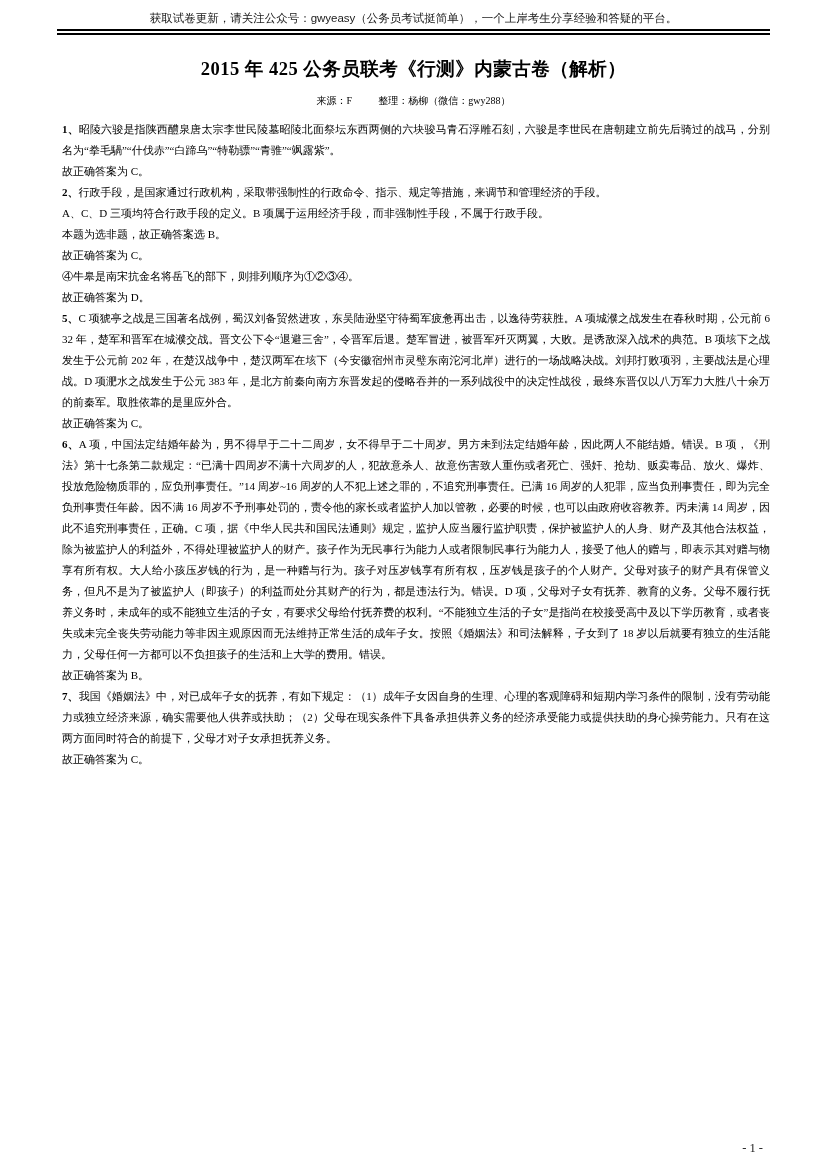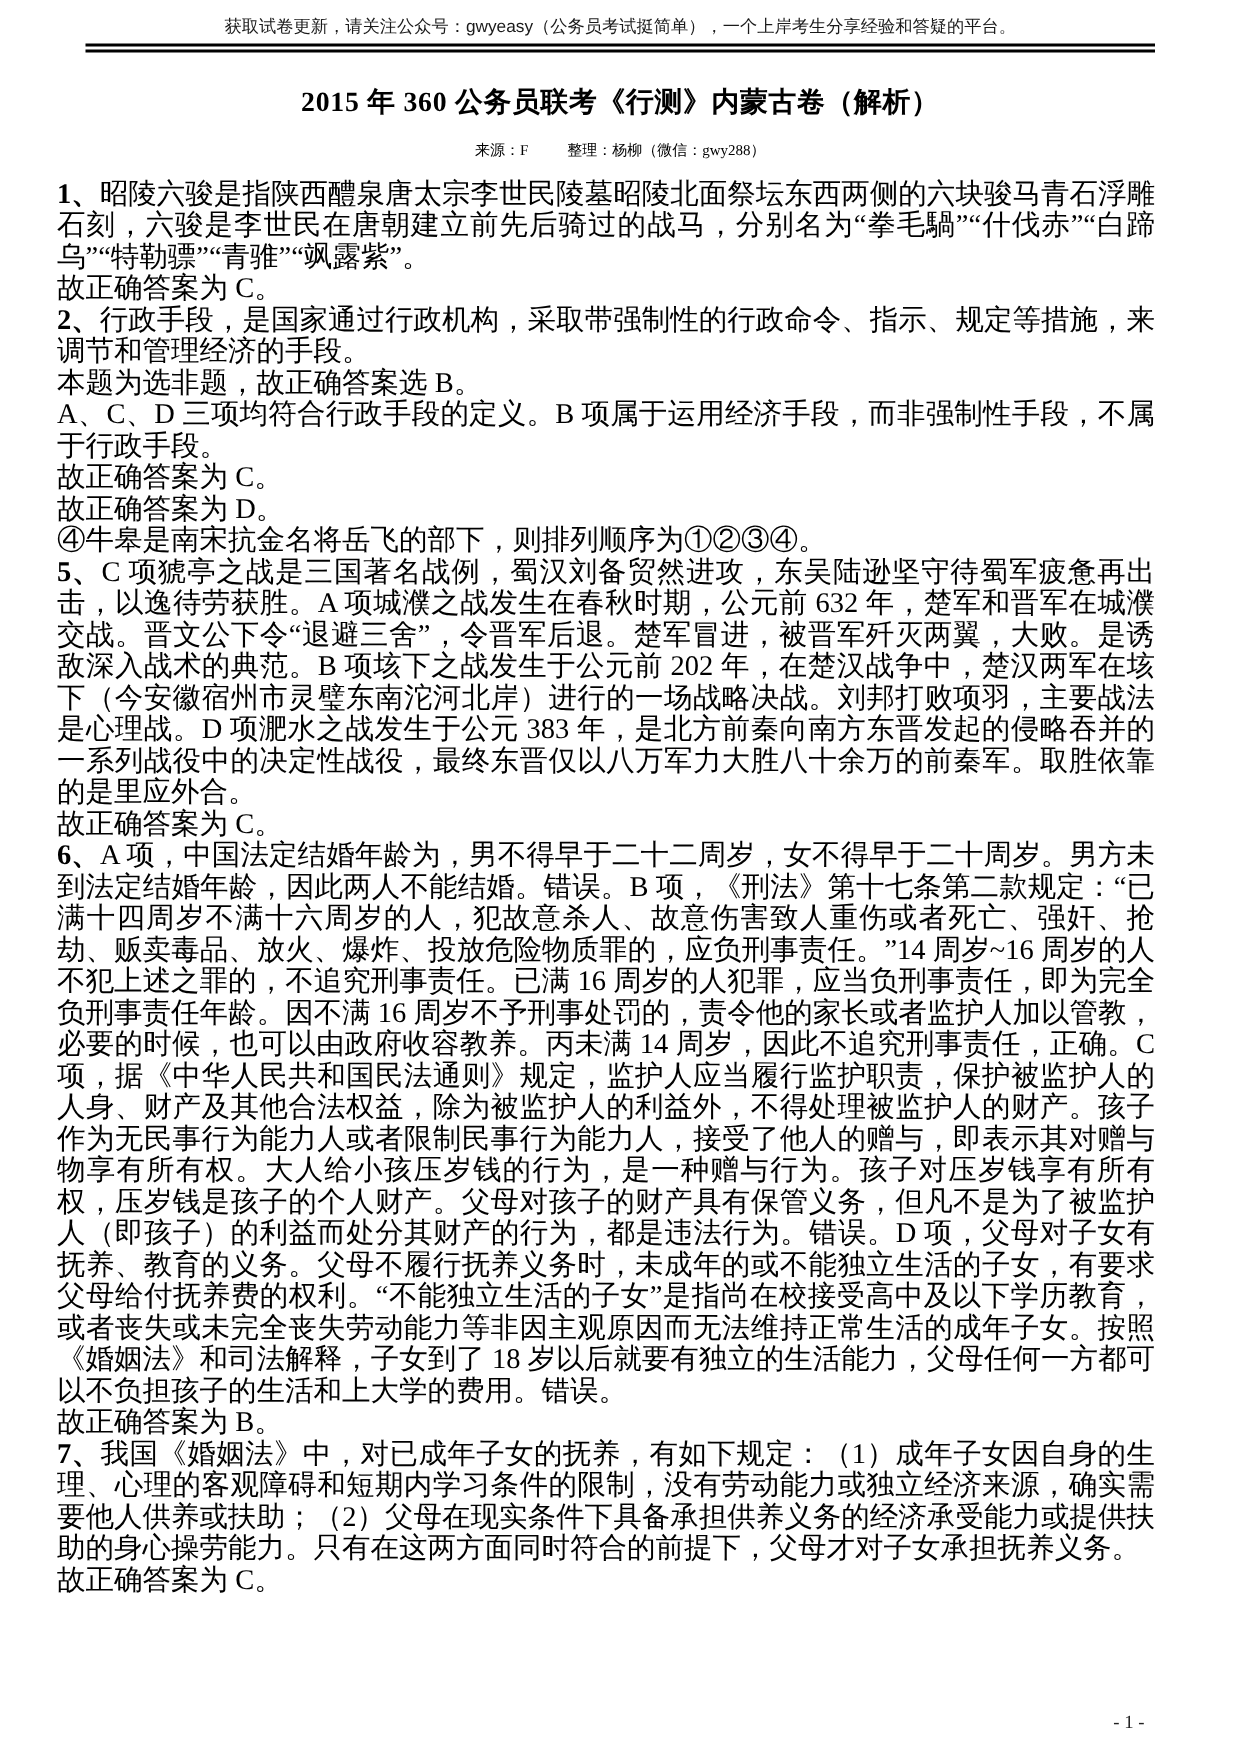--- a/index.html
+++ b/index.html
@@ -43,24 +43,24 @@
     margin: 11px 57px 0 57px;
     text-align: center;
     font-size: 10px;
     line-height: 17px;
   }
   .doc-meta .meta-gap {
     display: inline-block;
     width: 26px;
   }
   .content {
-    margin: 10px 57px 0 38px;
+    margin: 10px 57px 0 62px;
     text-align: justify;
     text-justify: inter-ideograph;
-    font-size: 19px;
+    font-size: 11px;
     line-height: 21px;
   }
   .content p {
     margin: 0;
     word-break: break-all;
   }
   .qnum {
     font-weight: bold;
   }
   .page-footer {
@@ -72,35 +72,35 @@
   }
 </style>
 </head>
 <body>
 
 <div class="page">
 
   <div class="header-notice">获取试卷更新，请关注公众号：gwyeasy（公务员考试挺简单），一个上岸考生分享经验和答疑的平台。</div>
   <div class="header-rule"></div>
 
-  <div class="doc-title">2015 年 360 公务员联考《行测》内蒙古卷（解析）</div>
+  <div class="doc-title">2015 年 425 公务员联考《行测》内蒙古卷（解析）</div>
 
   <div class="doc-meta">
     <span>来源：F</span><span class="meta-gap"></span><span>整理：杨柳（微信：gwy288）</span>
   </div>
 
   <div class="content">
     <p><b class="qnum">1、</b><span>昭陵六骏是指陕西醴泉唐太宗李世民陵墓昭陵北面祭坛东西两侧的六块骏马青石浮雕石刻，六骏是李世民在唐朝建立前先后骑过的战马，分别名为“拳毛騧”“什伐赤”“白蹄乌”“特勒骠”“青骓”“飒露紫”。</span></p>
     <p><b class="qnum"></b><span>故正确答案为 C。</span></p>
     <p><b class="qnum">2、</b><span>行政手段，是国家通过行政机构，采取带强制性的行政命令、指示、规定等措施，来调节和管理经济的手段。</span></p>
+    <p><b class="qnum"></b><span>A、C、D 三项均符合行政手段的定义。B 项属于运用经济手段，而非强制性手段，不属于行政手段。</span></p>
     <p><b class="qnum"></b><span>本题为选非题，故正确答案选 B。</span></p>
-    <p><b class="qnum"></b><span>A、C、D 三项均符合行政手段的定义。B 项属于运用经济手段，而非强制性手段，不属于行政手段。</span></p>
     <p><b class="qnum"></b><span>故正确答案为 C。</span></p>
+    <p><b class="qnum"></b><span>④牛皋是南宋抗金名将岳飞的部下，则排列顺序为①②③④。</span></p>
     <p><b class="qnum"></b><span>故正确答案为 D。</span></p>
-    <p><b class="qnum"></b><span>④牛皋是南宋抗金名将岳飞的部下，则排列顺序为①②③④。</span></p>
     <p><b class="qnum">5、</b><span>C 项猇亭之战是三国著名战例，蜀汉刘备贸然进攻，东吴陆逊坚守待蜀军疲惫再出击，以逸待劳获胜。A 项城濮之战发生在春秋时期，公元前 632 年，楚军和晋军在城濮交战。晋文公下令“退避三舍”，令晋军后退。楚军冒进，被晋军歼灭两翼，大败。是诱敌深入战术的典范。B 项垓下之战发生于公元前 202 年，在楚汉战争中，楚汉两军在垓下（今安徽宿州市灵璧东南沱河北岸）进行的一场战略决战。刘邦打败项羽，主要战法是心理战。D 项淝水之战发生于公元 383 年，是北方前秦向南方东晋发起的侵略吞并的一系列战役中的决定性战役，最终东晋仅以八万军力大胜八十余万的前秦军。取胜依靠的是里应外合。</span></p>
     <p><b class="qnum"></b><span>故正确答案为 C。</span></p>
     <p><b class="qnum">6、</b><span>A 项，中国法定结婚年龄为，男不得早于二十二周岁，女不得早于二十周岁。男方未到法定结婚年龄，因此两人不能结婚。错误。B 项，《刑法》第十七条第二款规定：“已满十四周岁不满十六周岁的人，犯故意杀人、故意伤害致人重伤或者死亡、强奸、抢劫、贩卖毒品、放火、爆炸、投放危险物质罪的，应负刑事责任。”14 周岁~16 周岁的人不犯上述之罪的，不追究刑事责任。已满 16 周岁的人犯罪，应当负刑事责任，即为完全负刑事责任年龄。因不满 16 周岁不予刑事处罚的，责令他的家长或者监护人加以管教，必要的时候，也可以由政府收容教养。丙未满 14 周岁，因此不追究刑事责任，正确。C 项，据《中华人民共和国民法通则》规定，监护人应当履行监护职责，保护被监护人的人身、财产及其他合法权益，除为被监护人的利益外，不得处理被监护人的财产。孩子作为无民事行为能力人或者限制民事行为能力人，接受了他人的赠与，即表示其对赠与物享有所有权。大人给小孩压岁钱的行为，是一种赠与行为。孩子对压岁钱享有所有权，压岁钱是孩子的个人财产。父母对孩子的财产具有保管义务，但凡不是为了被监护人（即孩子）的利益而处分其财产的行为，都是违法行为。错误。D 项，父母对子女有抚养、教育的义务。父母不履行抚养义务时，未成年的或不能独立生活的子女，有要求父母给付抚养费的权利。“不能独立生活的子女”是指尚在校接受高中及以下学历教育，或者丧失或未完全丧失劳动能力等非因主观原因而无法维持正常生活的成年子女。按照《婚姻法》和司法解释，子女到了 18 岁以后就要有独立的生活能力，父母任何一方都可以不负担孩子的生活和上大学的费用。错误。</span></p>
     <p><b class="qnum"></b><span>故正确答案为 B。</span></p>
     <p><b class="qnum">7、</b><span>我国《婚姻法》中，对已成年子女的抚养，有如下规定：（1）成年子女因自身的生理、心理的客观障碍和短期内学习条件的限制，没有劳动能力或独立经济来源，确实需要他人供养或扶助；（2）父母在现实条件下具备承担供养义务的经济承受能力或提供扶助的身心操劳能力。只有在这两方面同时符合的前提下，父母才对子女承担抚养义务。</span></p>
     <p><b class="qnum"></b><span>故正确答案为 C。</span></p>
   </div>
 
   <div class="page-footer">- 1 -</div>
 

